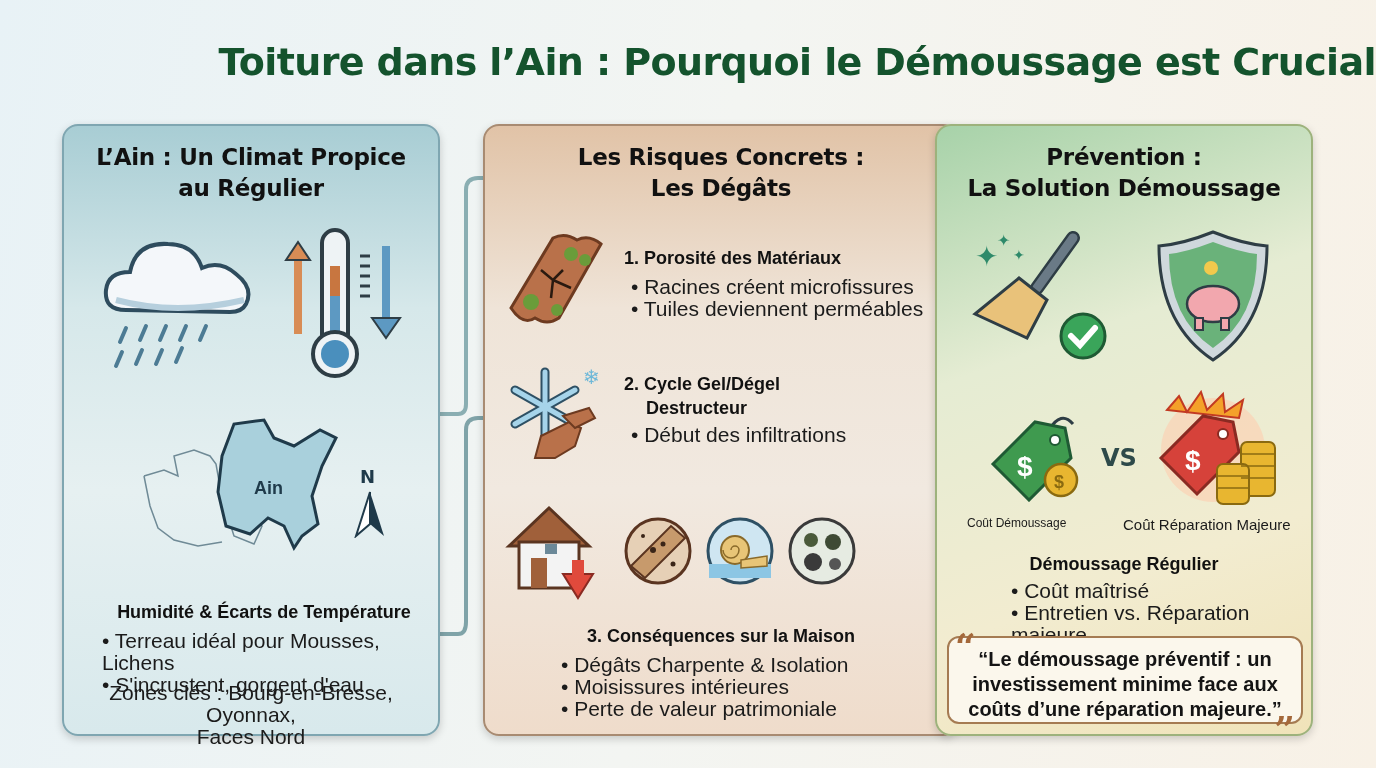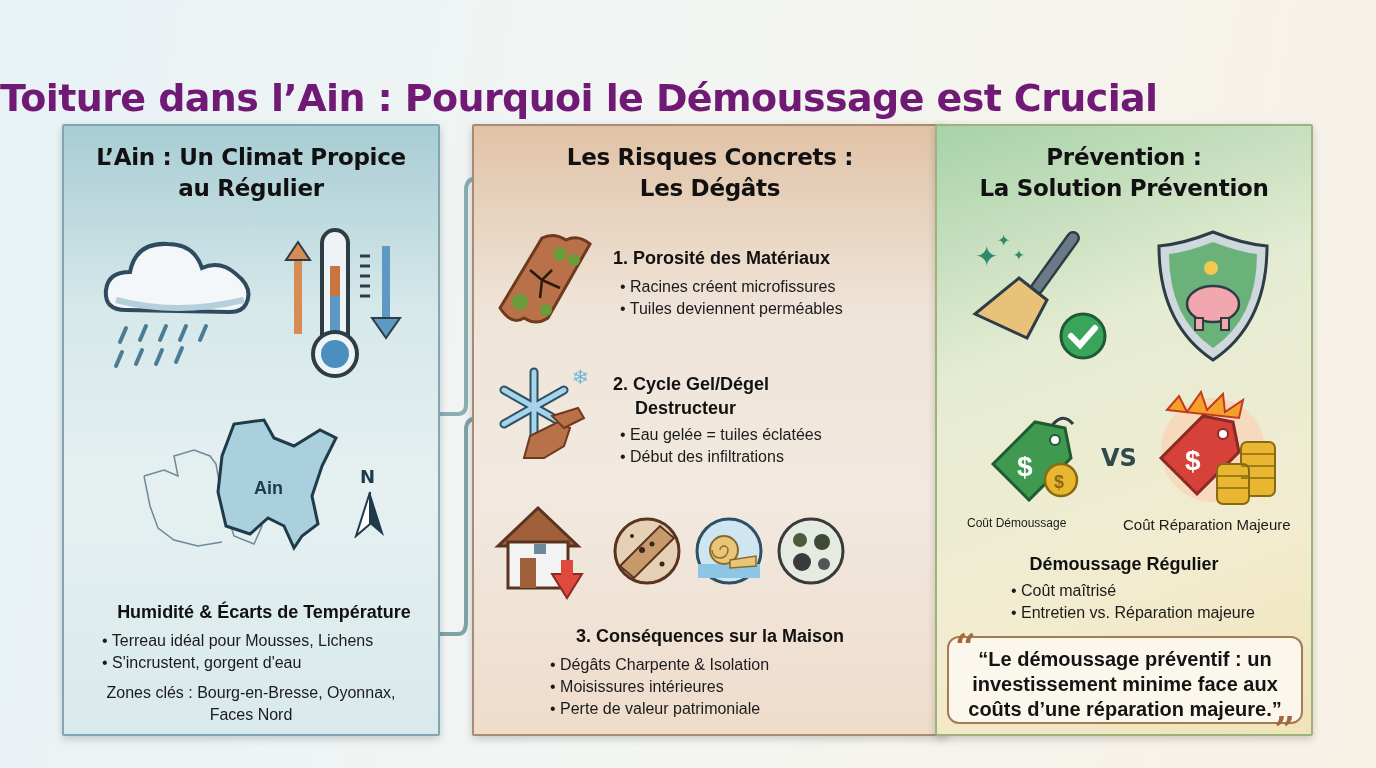--- a/index.html
+++ b/index.html
@@ -5,41 +5,41 @@
   * { box-sizing: border-box; margin: 0; padding: 0; }
   html, body { width: 1376px; height: 768px; overflow: hidden; }
   body {
     font-family: "DejaVu Sans", sans-serif;
     background: linear-gradient(100deg, #e8f2f6 0%, #f3f5f2 50%, #f8f1e6 100%);
     position: relative;
     color: #141414;
   }
   .title {
     position: absolute; left: 0; top: 40px; width: 1376px;
-    text-align: left; font-weight: bold; font-size: 38px;
-    color: #701a75; letter-spacing: -0.6px; margin-top: 36px;
+    text-align: right; font-weight: bold; font-size: 38px;
+    color: #14532d; letter-spacing: -0.6px;
   }
   .panel {
-    position: absolute; top: 124px; height: 612px; border-radius: 2px;
+    position: absolute; top: 124px; height: 612px; border-radius: 16px;
     box-shadow: 0 3px 8px rgba(0,0,0,0.18);
   }
   .p1 { left: 62px; width: 378px; border: 2px solid #7fa6b1;
     background: linear-gradient(180deg, #a8cdd4 0%, #d6e8ea 30%, #e6f0f1 60%, #d8e9ec 100%); }
-  .p2 { left: 472px; width: 476px; border: 2px solid #a88b72;
+  .p2 { left: 483px; width: 476px; border: 2px solid #a88b72;
     background: linear-gradient(180deg, #e1c3a7 0%, #efe4d8 30%, #f1e9e0 60%, #efdccb 100%); }
   .p3 { left: 935px; width: 378px; border: 2px solid #9db27c;
     background: linear-gradient(160deg, #a7d2a9 0%, #e5ecd3 35%, #f2ecd0 70%, #f0e3b9 100%); padding-left: 24px; }
   .ph {
     position: absolute; left: 0; width: 100%; top: 16px; text-align: center;
     font-weight: bold; font-size: 23px; line-height: 31px; color: #111;
     letter-spacing: -0.3px;
   }
   .abs { position: absolute; }
   .sub { font-family: "Liberation Sans", sans-serif; font-weight: bold; font-size: 18px; color: #111; }
-  .bul { font-family: "Liberation Sans", sans-serif; font-size: 16px; color: #1b1b1b; line-height: 22px; }
+  .bul { font-family: "Liberation Sans", sans-serif; font-size: 21px; color: #1b1b1b; line-height: 22px; }
   .bul li { list-style: none; }
   .bul li::before { content: "• "; }
   .center { text-align: center; }
   .quote {
     position: absolute; left: 10px; top: 510px; width: 356px; height: 88px;
     border: 2px solid #a57b52; border-radius: 12px; background: #fbf7ec;
     font-family: "Liberation Sans", sans-serif; font-weight: bold; font-size: 20px;
     line-height: 25px; text-align: center; padding-top: 9px; color: #141414;
   }
   .qmark { position: absolute; color: #a4683a; font-size: 36px; font-weight: bold; font-family: "DejaVu Serif", serif; }
@@ -156,21 +156,20 @@
       </g>
     <text x="78" y="22" font-size="20" fill="#6cb7d8">❄</text>
     <polygon points="36,74 64,60 76,66 70,84 50,96 30,96" fill="#b9714a" stroke="#6d3a20" stroke-width="2"></polygon>
     <polygon points="58,54 84,46 90,56 70,66" fill="#b9714a" stroke="#6d3a20" stroke-width="2"></polygon>
   </svg>
   <div class="abs sub" style="left:139px;top:246px;line-height:24px">
     <div>2. Cycle Gel/Dégel</div>
     <div style="padding-left:22px">Destructeur</div>
   </div>
   <ul class="abs bul" style="left:146px;top:298px">
-    <li>Eau gelée = tuiles éclatées</li>
     <li>Début des infiltrations</li>
   </ul>
   <svg class="abs" style="left:18px;top:376px" width="100" height="100" viewBox="0 0 100 100">
     <polygon points="6,44 46,6 86,44" fill="#a0603a" stroke="#5a3420" stroke-width="3"></polygon>
     <rect x="16" y="40" width="60" height="46" fill="#f3f3f3" stroke="#5a3420" stroke-width="3"></rect>
     <rect x="28" y="56" width="16" height="30" fill="#a0603a"></rect>
     <rect x="42" y="42" width="12" height="10" fill="#6b8898"></rect>
     <polygon points="60,72 90,72 75,96" fill="#e04a3c" stroke="#8a2a22" stroke-width="2"></polygon>
     <rect x="69" y="58" width="12" height="16" fill="#e04a3c"></rect>
   </svg>
@@ -200,21 +199,21 @@
   <ul class="abs bul" style="left:76px;top:528px">
     <li>Dégâts Charpente &amp; Isolation</li>
     <li>Moisissures intérieures</li>
     <li>Perte de valeur patrimoniale</li>
   </ul>
 </div>
 
 <div class="panel p3">
   <div class="ph">
     <div>Prévention :</div>
-    <div>La Solution Prévention</div>
+    <div>La Solution Démoussage</div>
   </div>
   <svg class="abs" style="left:30px;top:100px" width="150" height="140" viewBox="0 0 150 140">
     <text x="8" y="40" font-size="28" fill="#2e8a6a">✦</text>
       <text x="30" y="20" font-size="16" fill="#2e8a6a">✦</text>
       <text x="46" y="34" font-size="14" fill="#2e8a6a">✦</text>
     <line x1="106" y1="12" x2="70" y2="62" stroke="#2e3d45" stroke-width="14" stroke-linecap="round"></line>
     <line x1="106" y1="12" x2="70" y2="62" stroke="#6a7a86" stroke-width="9" stroke-linecap="round"></line>
     <polygon points="52,52 80,74 60,112 8,88" fill="#e9c27a" stroke="#2e3d45" stroke-width="3"></polygon>
     <circle cx="116" cy="110" r="22" fill="#3aa55a" stroke="#1f5a34" stroke-width="3"></circle>
     <polyline points="104,110 113,119 128,102" fill="none" stroke="#fff" stroke-width="6" stroke-linecap="round"></polyline>

